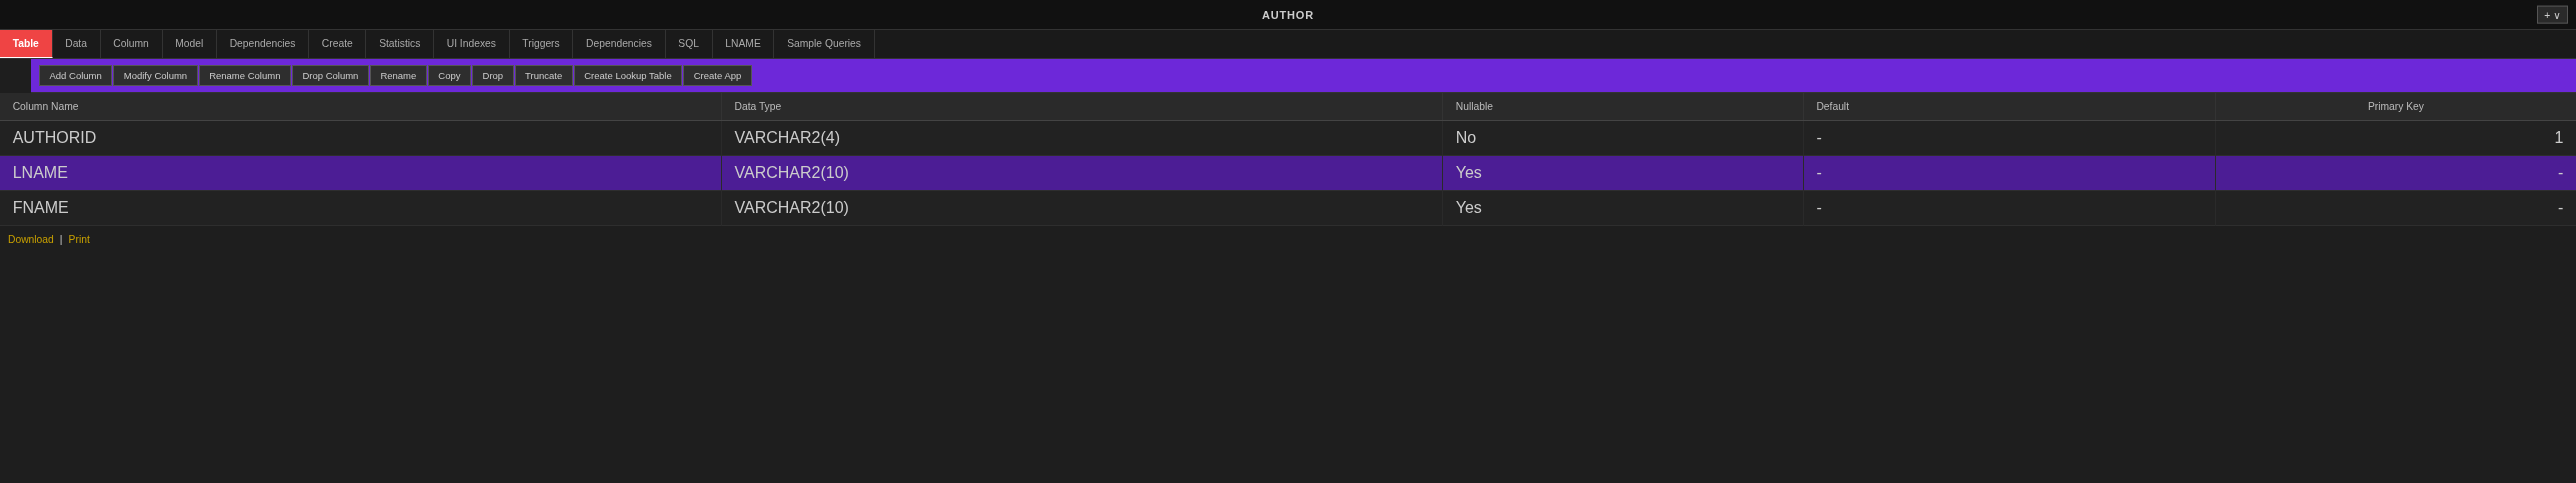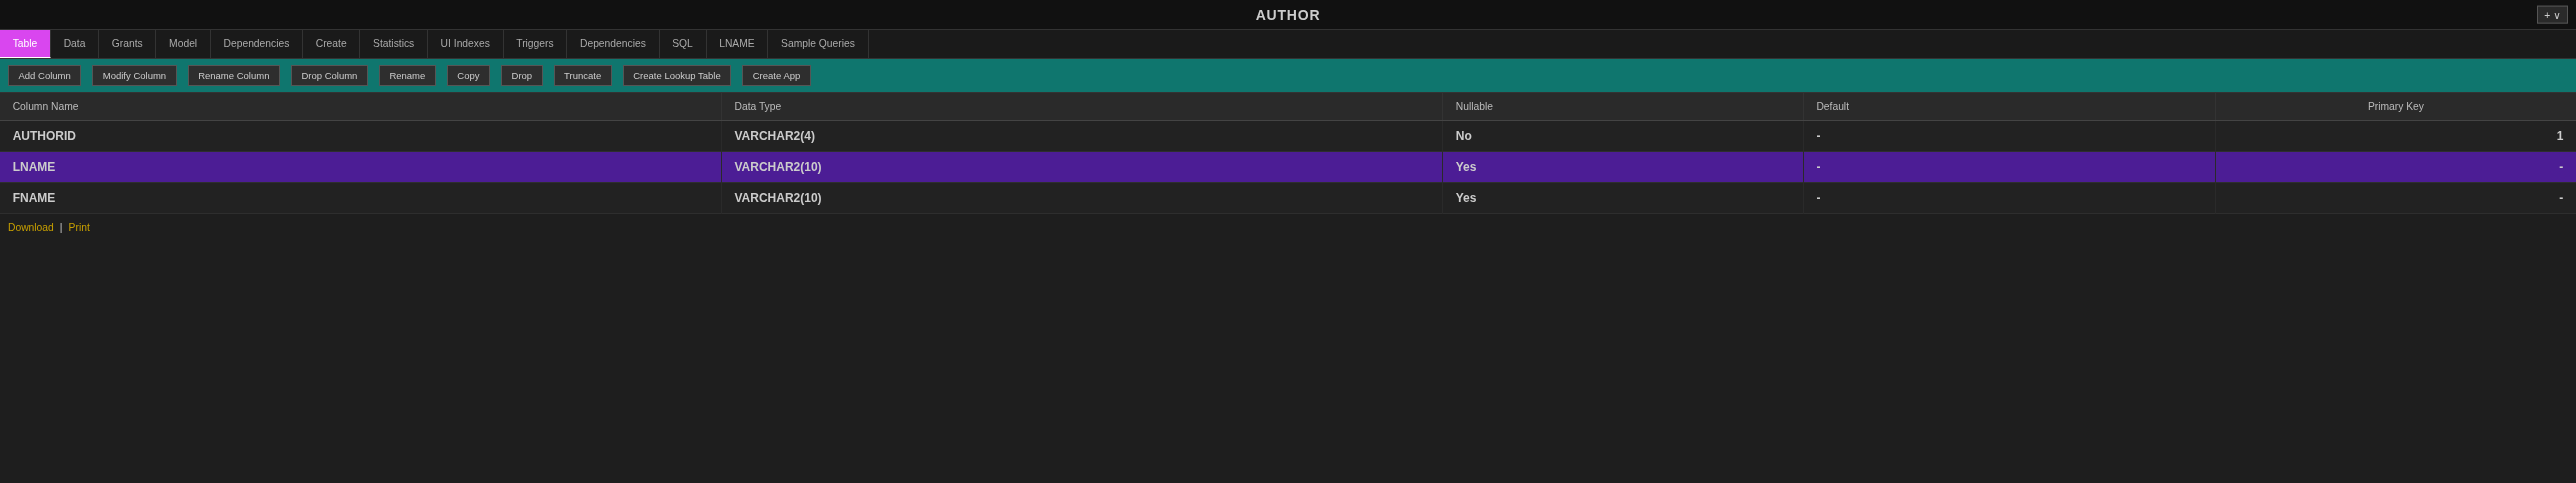--- a/index.html
+++ b/index.html
@@ -23,21 +23,21 @@
       display: flex;
       align-items: center;
       justify-content: center;
       height: 30px;
       position: relative;
       border-bottom: 0.8px solid #333;
     }
 
     .header-title {
       color: #cccccc;
-      font-size: 14px;
+      font-size: 11px;
       font-weight: bold;
       letter-spacing: 0.8px;
     }
 
     .header-add-btn {
       position: absolute;
       right: 8px;
       top: 50%;
       transform: translateY(-50%);
       background-color: #2a2a2a;
@@ -70,34 +70,36 @@
       display: flex;
       align-items: center;
       border-right: 0.8px solid #333;
     }
 
     .tab-item:first-child {
       border-left: none;
     }
 
     .tab-item.active {
-      background-color: #d946ef;
+      background-color: #ef4444;
       color: #ffffff;
       border-bottom: 1.6px solid #ffffff;
+      font-weight: bold;
     }
 
     
     .toolbar {
-      background-color: #0f766e;
+      background-color: #6d28d9;
       display: flex;
       align-items: center;
       padding: 6.3px 8px;
-      gap: 11px;
+      gap: 1px;
       border-bottom: 0.8px solid #333;
       flex-wrap: wrap;
+      margin-left: 31px;
     }
 
     .toolbar-btn {
       background-color: #2e2e2e;
       border: 0.8px solid #555;
       color: #cccccc;
       padding: 4px 9.5px;
       cursor: pointer;
       font-size: 9.5px;
       white-space: nowrap;
@@ -134,23 +136,22 @@
       border-bottom: 0.8px solid #2e2e2e;
     }
 
     .data-table tbody tr:nth-child(odd) {
       background-color: #222222;
     }
 
     .data-table tbody td {
       padding: 8px 12.7px;
       color: #cccccc;
-      font-size: 12px;
+      font-size: 16px;
       border-right: 0.8px solid #2a2a2a;
-      font-weight: bold;
     }
 
     .data-table tbody td:last-child {
       text-align: right;
       border-right: none;
     }
 
     
     .footer {
       padding: 8px 8px;
@@ -182,21 +183,21 @@
 
 <div class="header-bar">
   <span class="header-title">AUTHOR</span>
   <button class="header-add-btn">+ ∨</button>
 </div>
 
 <div class="tab-nav">
 
 <div class="tab-item active">Table</div>
     <div class="tab-item">Data</div>
-    <div class="tab-item">Grants</div>
+    <div class="tab-item">Column</div>
     <div class="tab-item">Model</div>
     <div class="tab-item">Dependencies</div>
     <div class="tab-item">Create</div>
     <div class="tab-item">Statistics</div>
     <div class="tab-item">UI Indexes</div>
     <div class="tab-item">Triggers</div>
     <div class="tab-item">Dependencies</div>
     <div class="tab-item">SQL</div>
     <div class="tab-item">LNAME</div>
     <div class="tab-item">Sample Queries</div>

